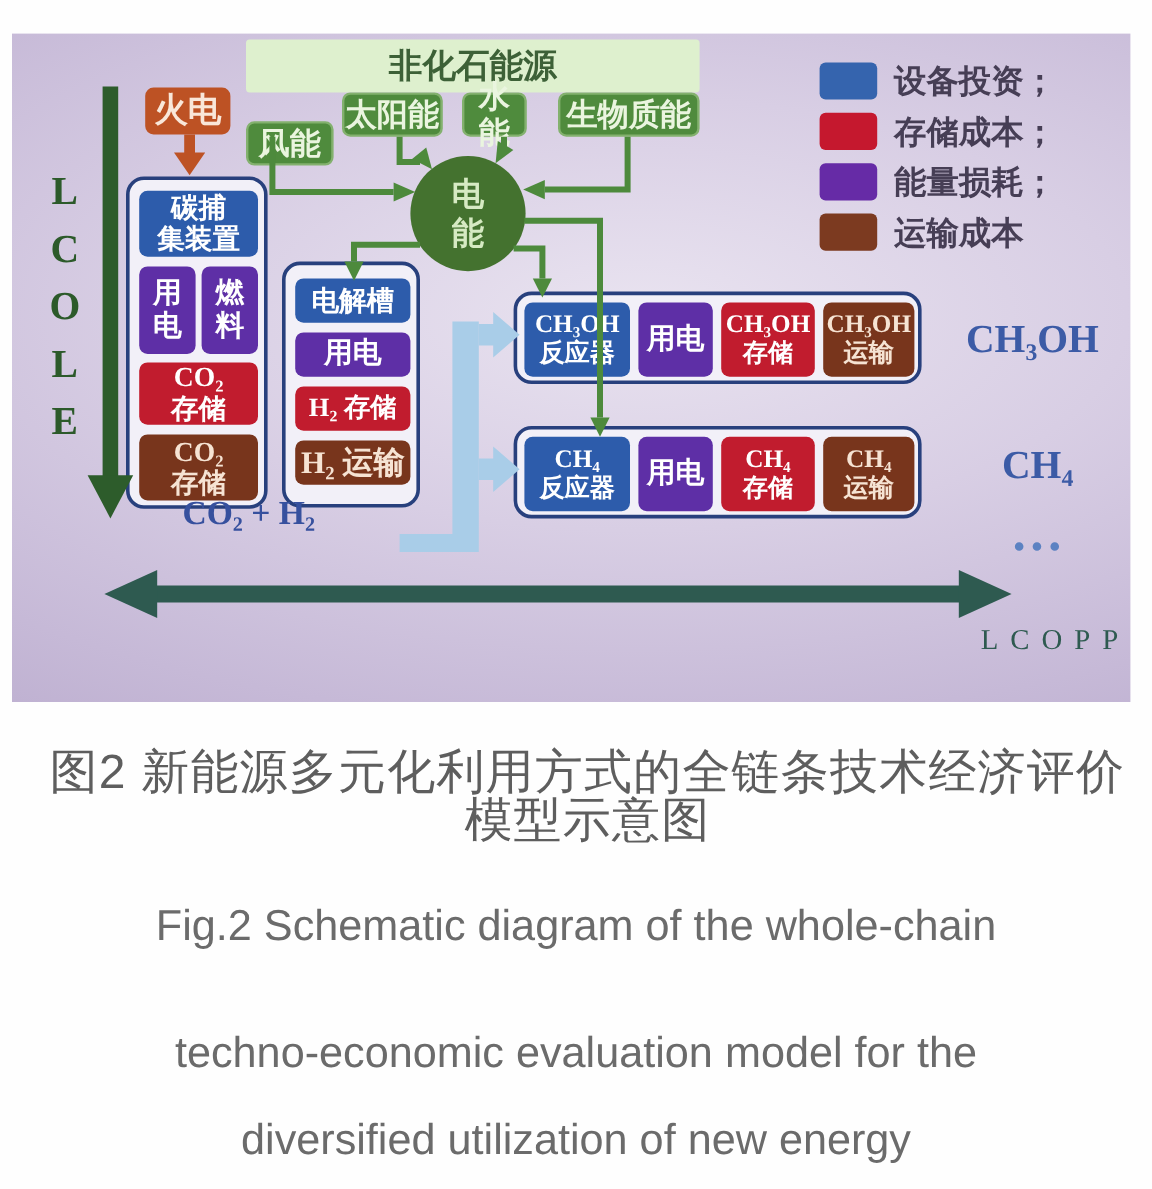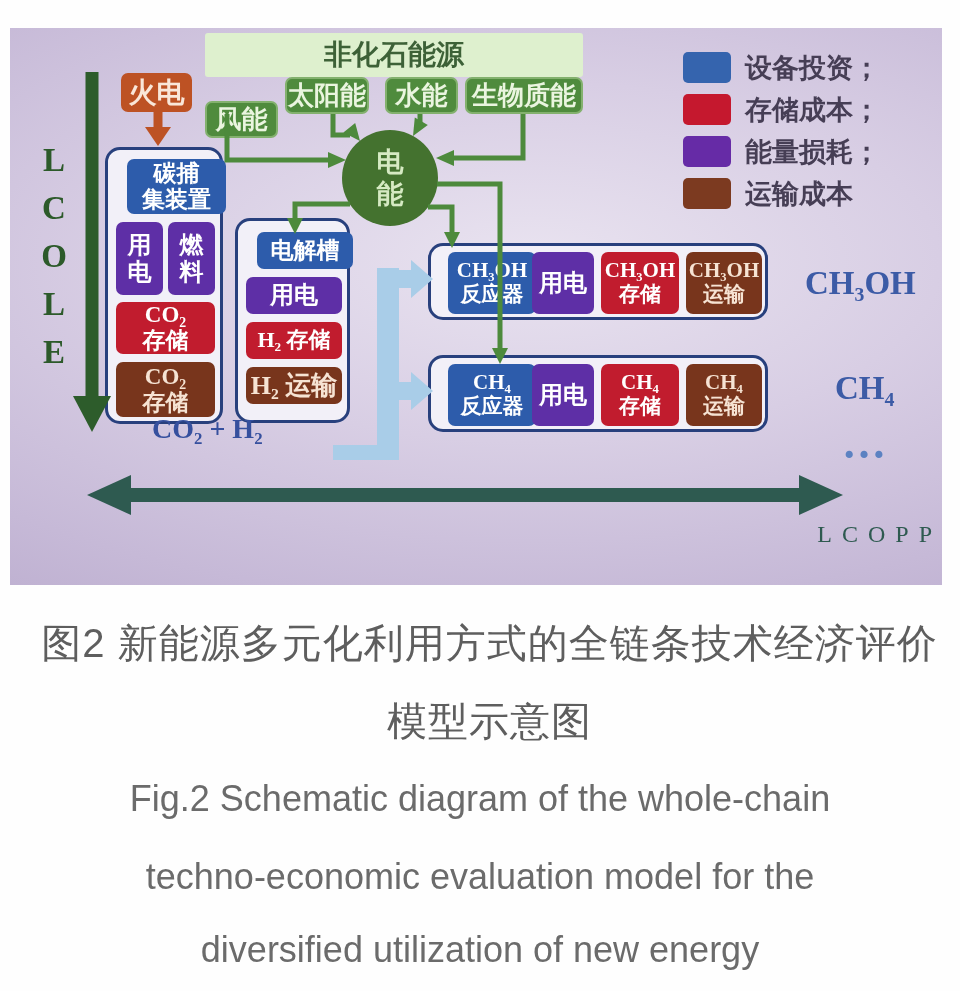--- a/index.html
+++ b/index.html
@@ -4,21 +4,21 @@
 <style>
   html,body{margin:0;padding:0;background:#ffffff;}
   .page{position:relative;width:960px;height:991px;background:#fefefe;overflow:hidden;
         font-family:"Liberation Serif","DejaVu Serif",serif;}
   .panel{position:absolute;left:10px;top:28px;width:932px;height:557px;
          background:radial-gradient(ellipse 115% 85% at 56% 42%, #e9e3f0 0%, #d8cee4 38%, #c6b9d7 72%, #b7a8cb 100%);}
   
   .box{position:absolute;display:flex;align-items:center;justify-content:center;text-align:center;
        white-space:pre-line;color:#fff;font-weight:700;border-radius:7px;line-height:1.12;
        font-family:"Liberation Serif","DejaVu Serif",serif;}
-  .b-blue{background:#2d5cab;margin-left:11px;}
+  .b-blue{background:#2d5cab;}
   .b-purple{background:#5e2fa6;}
   .b-red{background:#c11c2e;}
   .b-brown{background:#78351c;color:#f6e3d3;}
   .b-green{background:#4f8b3d;color:#eaf5df;border:2px solid #83b16e;}
   .group{position:absolute;background:#f2f0f8;border:3px solid #28407d;border-radius:15px;box-sizing:border-box;}
   .hdr{position:absolute;left:195px;top:5px;width:378px;height:44px;background:#def0ce;color:#3d6137;
        display:flex;align-items:center;justify-content:center;font-size:28px;font-weight:700;border-radius:3px;}
   .circle{position:absolute;left:332px;top:102px;width:96px;height:96px;border-radius:50%;
           background:#44722f;color:#d6eac3;display:flex;align-items:center;justify-content:center;
           text-align:center;font-size:27px;font-weight:700;line-height:1.2;white-space:pre-line;}
@@ -53,21 +53,21 @@
         <span>O</span>
         <span>L</span>
         <span>E</span>
       </div>
 
       <div class="box" style="left:111px;top:45px;width:71px;height:39px;background:#bd5224;color:#f9e7d9;font-size:28px;">火电</div>
 
       <div class="hdr">非化石能源</div>
       <div class="box b-green" style="left:195px;top:49px;width:73px;height:37px;font-size:26px;box-sizing:border-box;margin-top:24px;">风能</div>
       <div class="box b-green" style="left:275px;top:49px;width:84px;height:37px;font-size:26px;box-sizing:border-box;">太阳能</div>
-      <div class="box b-green" style="left:375px;top:49px;width:73px;height:37px;font-size:26px;box-sizing:border-box;">水能</div>
+      <div class="box b-green" style="left:375px;top:49px;width:54px;height:37px;font-size:26px;box-sizing:border-box;">水能</div>
       <div class="box b-green" style="left:455px;top:49px;width:118px;height:37px;font-size:26px;box-sizing:border-box;">生物质能</div>
 
       <div class="circle">电
 能</div>
 
       <div class="group" style="left:95px;top:119px;width:118px;height:277px;">
         <div class="box b-blue" style="left:8px;top:9px;width:99px;height:55px;font-size:23px;">碳捕
 集装置</div>
         <div class="box b-purple" style="left:8px;top:72px;width:47px;height:73px;font-size:24px;">用
 电</div>
@@ -173,18 +173,18 @@
 
       <g fill="#a9cde8">
         <polygon points="323,417 367,417 367,240 389,240 389,432 323,432"></polygon>
         <polygon points="389,242 401,242 401,232 423,251 401,270 401,260 389,260"></polygon>
         <polygon points="389,354 401,354 401,344 423,363 401,382 401,372 389,372"></polygon>
       </g>
     </svg>
   </div>
 
   <div class="caption cap-zh" style="top:616px;">图2 新能源多元化利用方式的全链条技术经济评价</div>
-  <div class="caption cap-zh" style="top:694px;">模型示意图</div>
-  <div class="caption cap-en" style="top:778px;">Fig.2 Schematic diagram of the whole-chain</div>
+  <div class="caption cap-zh" style="top:656px;">模型示意图</div>
+  <div class="caption cap-en" style="top:750px;">Fig.2 Schematic diagram of the whole-chain</div>
   <div class="caption cap-en" style="top:929px;">diversified utilization of new energy</div>
   <div class="caption cap-en" style="top:856px;">techno-economic evaluation model for the</div>
 
 </div>
 
 </body></html>

